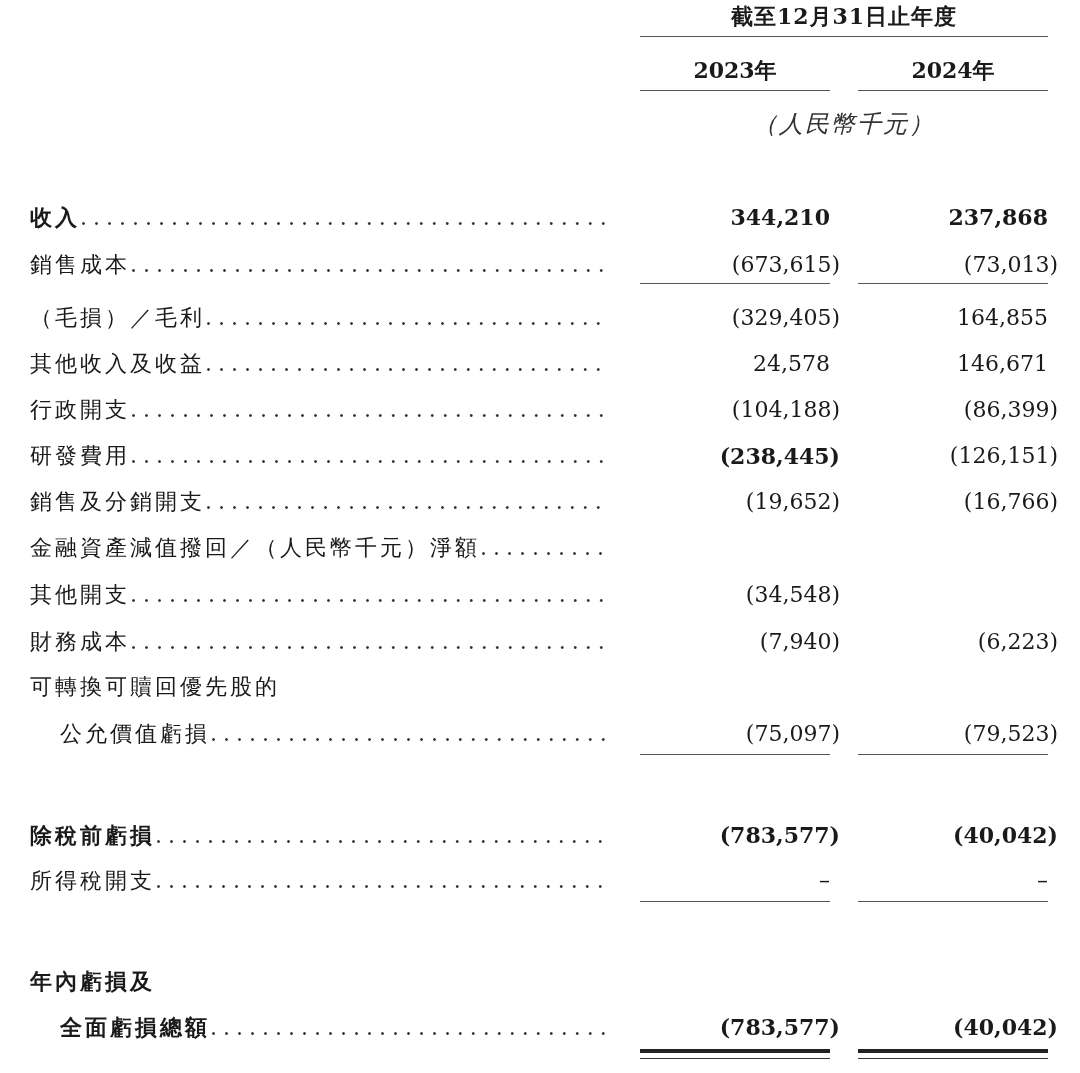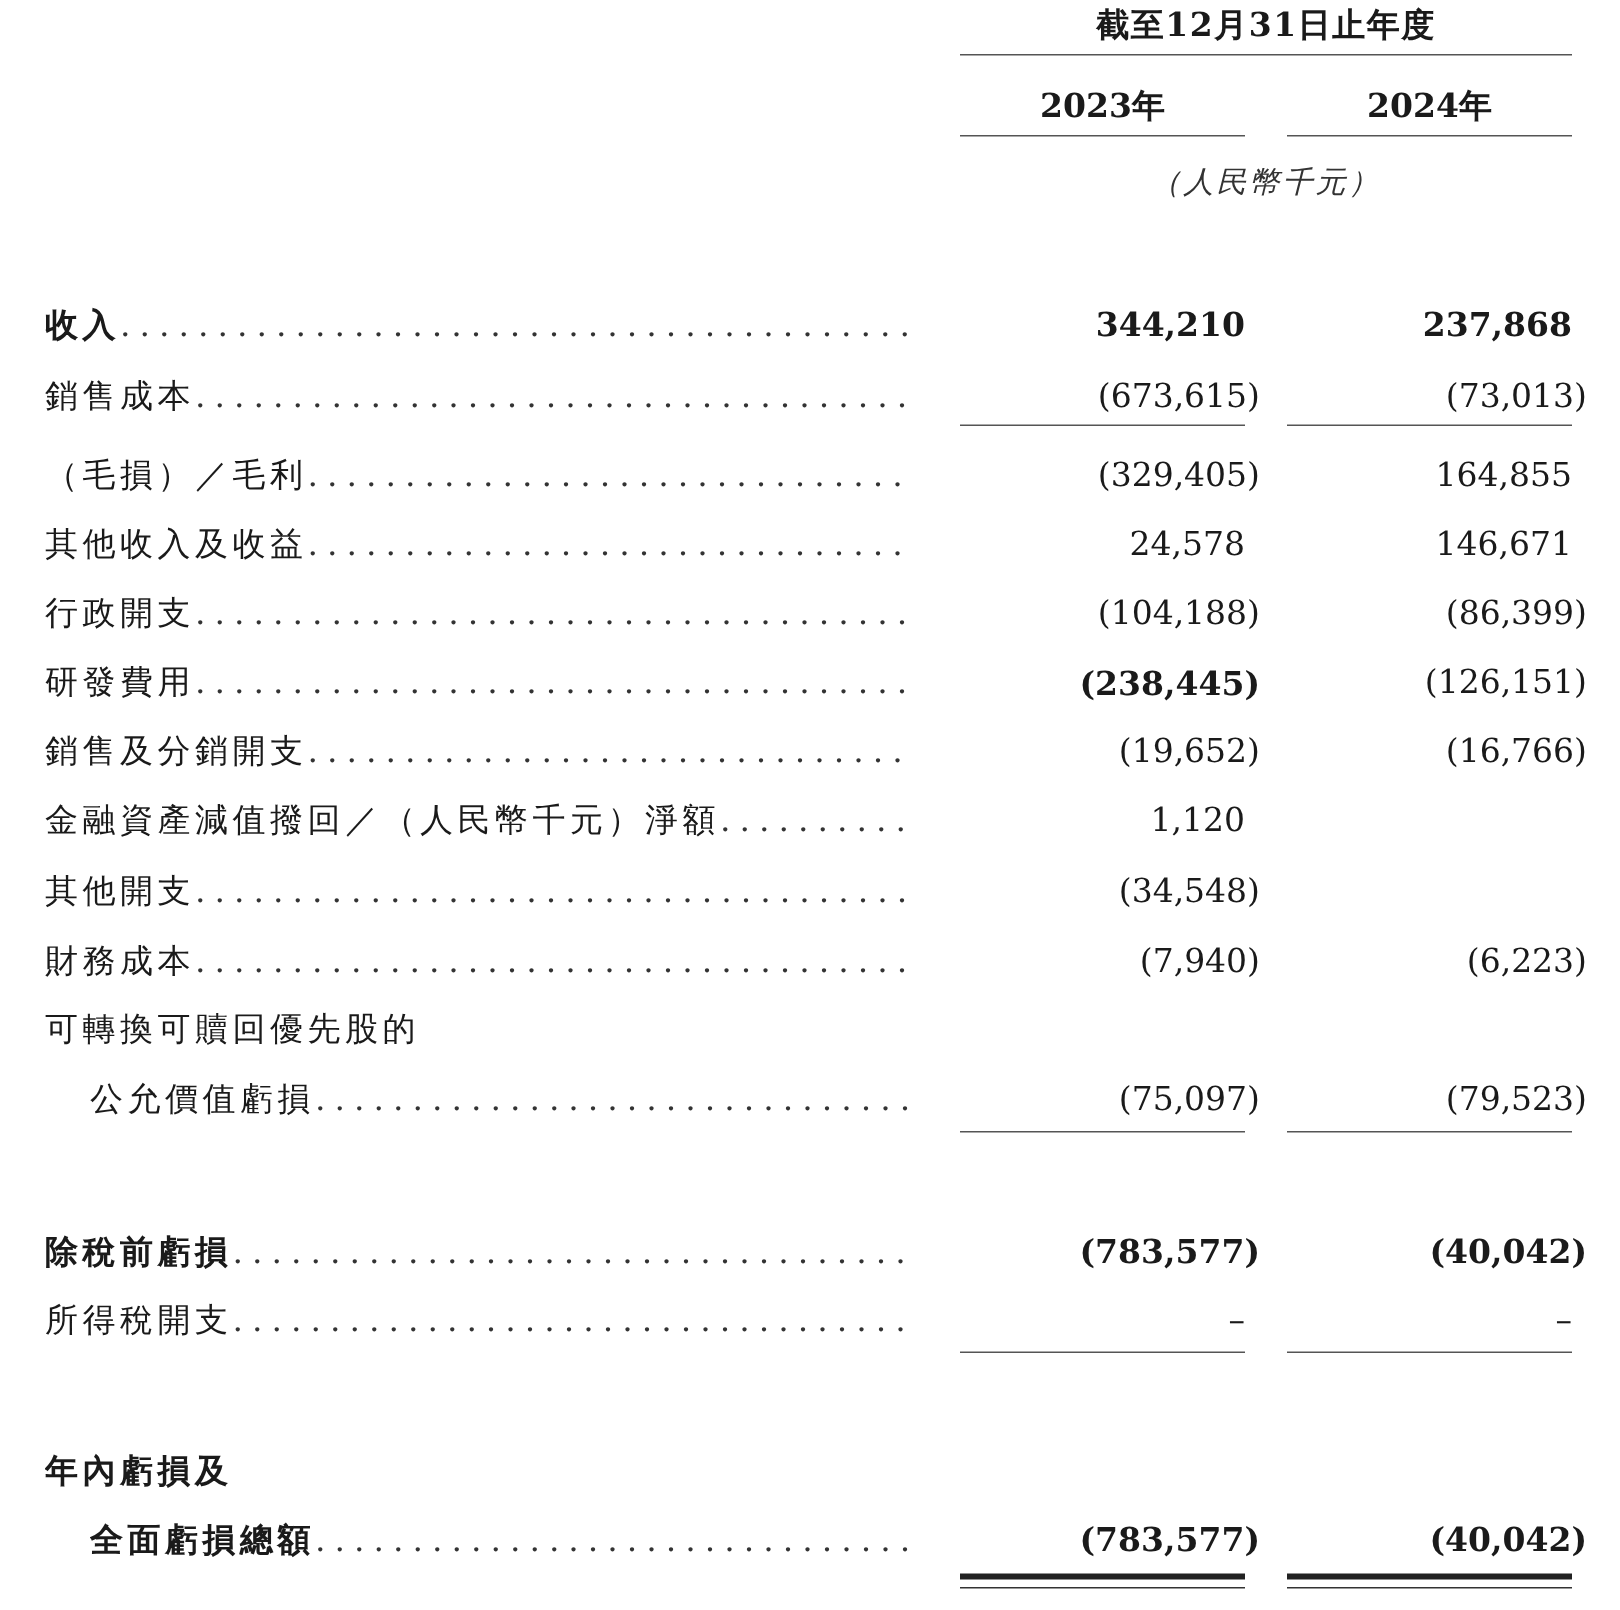--- a/index.html
+++ b/index.html
@@ -12,21 +12,21 @@
   .hdr-period {
     left: 640px; width: 408px; top: 2px; text-align: center;
     font-size: 22px; font-weight: bold; letter-spacing: 1px;
   }
   .hline { position: absolute; height: 0; border-top: 1.5px solid #555; }
   .yr {
     top: 56px; font-size: 22px; font-weight: bold; text-align: center;
   }
   .unit {
     left: 640px; width: 408px; top: 108px; text-align: center;
-    font-size: 20px; font-style: italic; color: #333; letter-spacing: 2px;
+    font-size: 24px; font-style: italic; color: #333; letter-spacing: 2px;
   }
   .row { position: absolute; left: 0; width: 1080px; height: 40px; }
   .label {
     position: absolute; left: 30px; width: 578px; top: 0;
     font-size: 22px; letter-spacing: 3px; white-space: nowrap; overflow: hidden;
     line-height: 30px;
   }
   .label.indent { left: 60px; width: 548px; }
   .label.bold { font-weight: bold; }
   .label .dots {
@@ -94,21 +94,20 @@
 </div>
 
 <div class="row" style="top:487px;">
   <div class="label"><span>銷售及分銷開支</span><span class="dots">..........................................................</span></div>
   <div class="val c1" style="left:650px;">(19,652)</div>
   <div class="val c2" style="left:868px;">(16,766)</div>
 </div>
 
 <div class="row" style="top:533px;">
   <div class="label"><span>金融資產減值撥回／（人民幣千元）淨額</span><span class="dots">..........................................................</span></div>
-  <div class="val c1">1,120</div>
 </div>
 
 <div class="row" style="top:580px;">
   <div class="label"><span>其他開支</span><span class="dots">..........................................................</span></div>
   <div class="val c1" style="left:650px;">(34,548)</div>
 </div>
 
 <div class="row" style="top:627px;">
   <div class="label"><span>財務成本</span><span class="dots">..........................................................</span></div>
   <div class="val c1" style="left:650px;">(7,940)</div>

